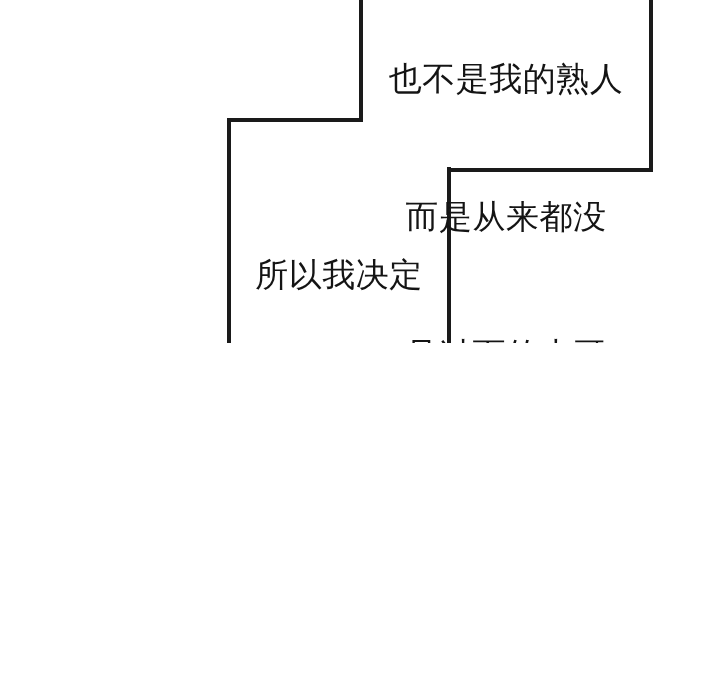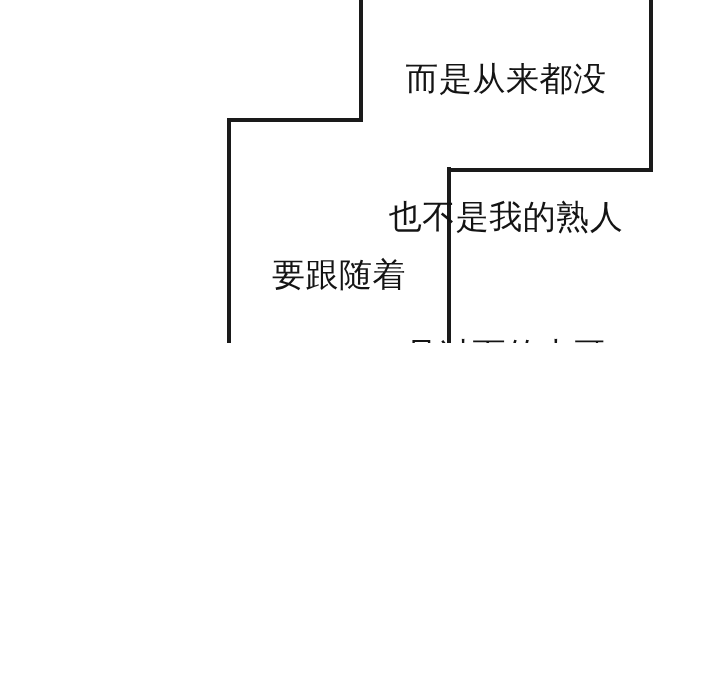--- a/index.html
+++ b/index.html
@@ -84,25 +84,26 @@
     <div class="stroke" style="left:227px; top:118px; width:136px; height:4px;"></div>
 
     <div class="stroke" style="left:227px; top:118px; width:4px; height:229px;"></div>
 
     <div class="stroke" style="left:447px; top:167px; width:4px; height:180px;"></div>
 
     <div class="stroke" style="left:227px; top:343px; width:224px; height:4px;"></div>
   </div>
 
   <div id="panel1-text" class="panel-text">
+    <span class="line">也不是我的熟人</span>
     <span class="line">而是从来都没</span>
-    <span class="line">也不是我的熟人</span>
     <span class="line">见过面的大哥</span>
   </div>
 
   <div id="panel2-text" class="panel-text">
+    <span class="line">所以我决定</span>
     <span class="line">要跟随着</span>
     <span class="line">这样的大哥</span>
   </div>
 
   <div style="position:absolute; left:0; top:343px; width:720px; height:357px; background:#ffffff;"></div>
 
 </div>
 
 </body></html>

